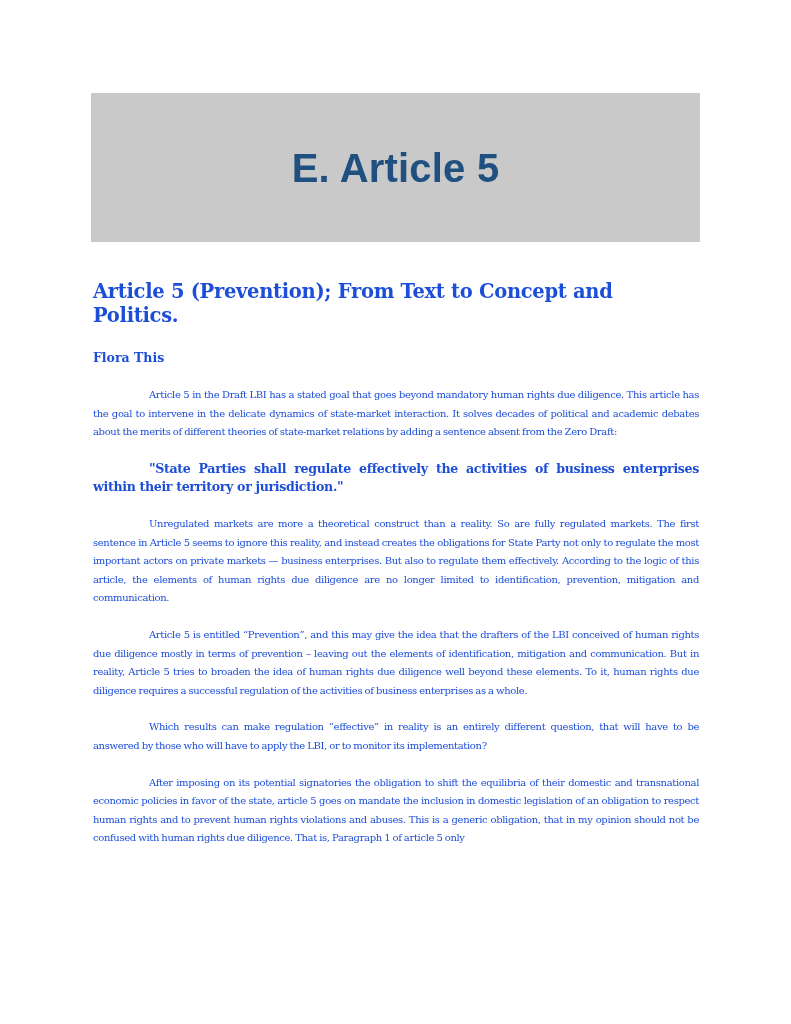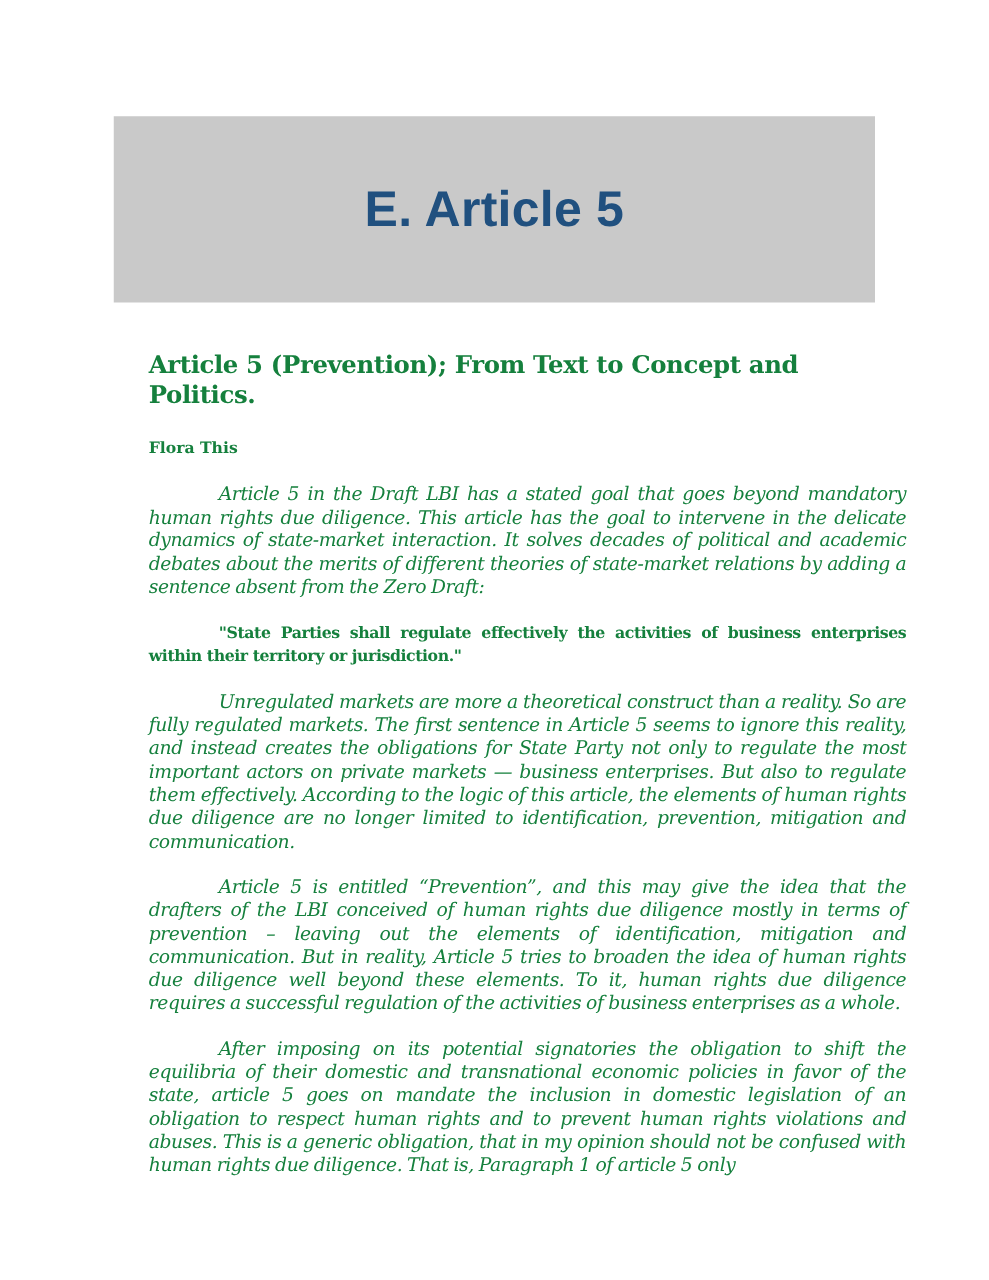--- a/index.html
+++ b/index.html
@@ -7,44 +7,45 @@
   .banner {
     position:absolute; left:91px; top:93px; width:609px; height:149px;
     background:#c9c9c9; display:flex; flex-direction:column; align-items:center; justify-content:center;
   }
   .banner-line {
     font-family:"Liberation Sans", sans-serif; font-weight:bold; color:#20507f;
     font-size:40px; line-height:48px; letter-spacing:0.2px;
   }
   .content {
     position:absolute; left:93px; top:280px; width:606px;
-    font-family:"DejaVu Serif", serif; color:#15803d;margin-left:26px;
+    font-family:"DejaVu Serif", serif; color:#1d4ed8;
   }
   .doc-title {
     font-family:"DejaVu Serif", serif; font-weight:bold; font-size:19.5px; line-height:24px;
     margin:0 0 22px 0; letter-spacing:-0.3px;
   }
   .author { font-weight:bold; font-size:12.5px; line-height:16px; margin:0 0 20px 0; }
   p.body {
-    font-size:15px; line-height:18.6px; margin:0 0 18px 0; text-align:justify; text-indent:56px;
-    letter-spacing:-0.35px; word-spacing:-0.5px;font-style:italic;
+    font-size:10px; line-height:18.6px; margin:0 0 18px 0; text-align:justify; text-indent:56px;
+    letter-spacing:-0.35px; word-spacing:-0.5px;
   }
   p.quote {
     font-weight:bold; font-size:12.6px; line-height:18.6px; margin:0 0 18px 0; text-align:justify; text-indent:56px;
     letter-spacing:-0.35px;
   }
 </style>
 </head>
 <body>
 
 <div class="banner">
   <div class="banner-line">E. Article 5</div>
 </div>
 
 <div class="content">
   <h1 class="doc-title">Article 5 (Prevention); From Text to Concept and Politics.</h1>
   <div class="author">Flora This</div>
   <p class="body">Article 5 in the Draft LBI has a stated goal that goes beyond mandatory human rights due diligence. This article has the goal to intervene in the delicate dynamics of state-market interaction. It solves decades of political and academic debates about the merits of different theories of state-market relations by adding a sentence absent from the Zero Draft:</p>
   <p class="quote">"State Parties shall regulate effectively the activities of business enterprises within their territory or jurisdiction."</p>
   <p class="body">Unregulated markets are more a theoretical construct than a reality. So are fully regulated markets. The first sentence in Article 5 seems to ignore this reality, and instead creates the obligations for State Party not only to regulate the most important actors on private markets — business enterprises. But also to regulate them effectively. According to the logic of this article, the elements of human rights due diligence are no longer limited to identification, prevention, mitigation and communication.</p>
   <p class="body">Article 5 is entitled “Prevention”, and this may give the idea that the drafters of the LBI conceived of human rights due diligence mostly in terms of prevention – leaving out the elements of identification, mitigation and communication. But in reality, Article 5 tries to broaden the idea of human rights due diligence well beyond these elements. To it, human rights due diligence requires a successful regulation of the activities of business enterprises as a whole.</p>
+  <p class="body">Which results can make regulation “effective” in reality is an entirely different question, that will have to be answered by those who will have to apply the LBI, or to monitor its implementation?</p>
   <p class="body">After imposing on its potential signatories the obligation to shift the equilibria of their domestic and transnational economic policies in favor of the state, article 5 goes on mandate the inclusion in domestic legislation of an obligation to respect human rights and to prevent human rights violations and abuses. This is a generic obligation, that in my opinion should not be confused with human rights due diligence. That is, Paragraph 1 of article 5 only</p>
 </div>
 
 </body></html>

